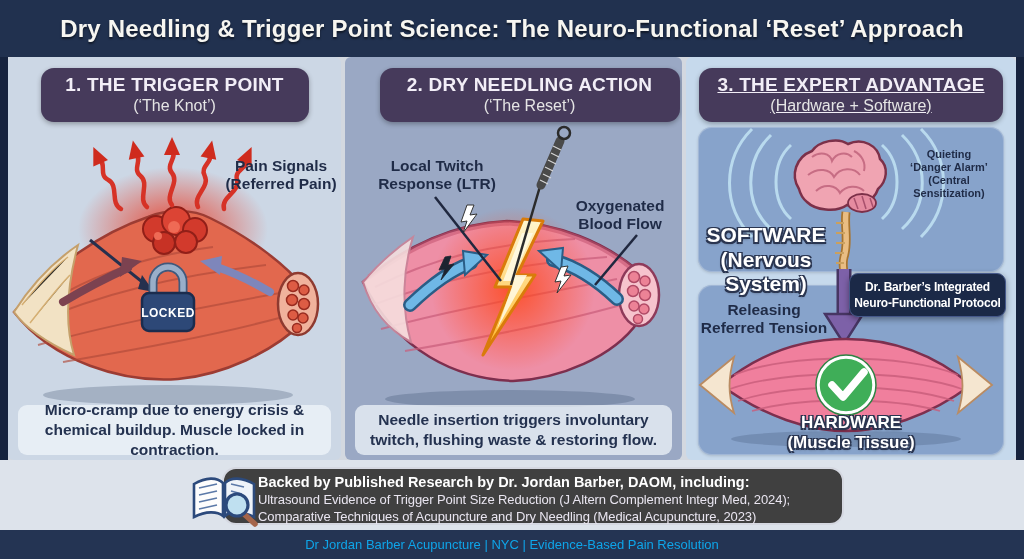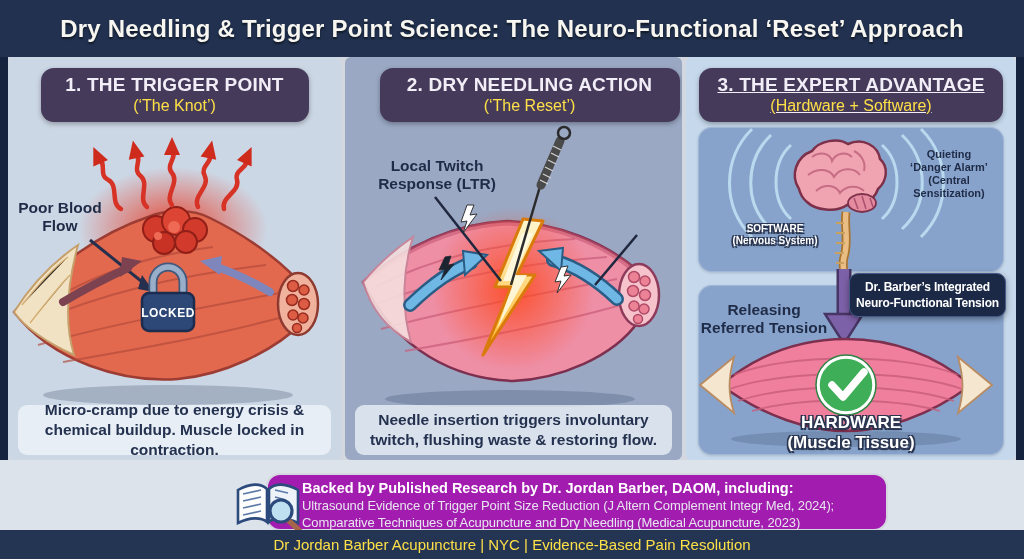--- a/index.html
+++ b/index.html
@@ -26,21 +26,21 @@
   .p2 { left:345px; width:337px; background:#9aa8c4; }
   .p3 { left:686px; width:330px; background:#c6d9ec; }
 
   .panel-header {
     position:absolute; left:50%; transform:translateX(-50%); top:11px;
     background:#463a5b; border-radius:13px; color:#f2eef7; text-align:center;
     padding:6px 0 7px; box-shadow:0 2px 5px rgba(0,0,0,.3);
   }
   .ph1 { width:268px; } .ph2 { width:300px;margin-left:16px; } .ph3 { width:304px;text-decoration:underline; }
   .panel-header .h1 { font-size:19px; font-weight:bold; letter-spacing:.2px; }
-  .panel-header .h2 { font-size:16px; color:#fde047; margin-top:1px; }
+  .panel-header .h2 { font-size:16px; color:#e5e5e5; margin-top:1px; }
 
   .art { position:absolute; left:0; top:60px; }
   .lbl {
     position:absolute; white-space:pre-line; text-align:center; font-weight:bold;
     color:#1f2b47; line-height:1.17; font-size:15.5px;
   }
   .outline-text {
     color:#ffffff;
     text-shadow:-1.5px -1.5px 0 #2a3550, 1.5px -1.5px 0 #2a3550,
                 -1.5px 1.5px 0 #2a3550, 1.5px 1.5px 0 #2a3550, 0 2px 3px rgba(0,0,0,.4);
@@ -64,33 +64,32 @@
     background:#1b2947; border:1px solid #46598b; border-radius:9px; color:#ffffff;
     text-align:center; font-weight:bold; font-size:12px; letter-spacing:-.2px;
     line-height:1.35; padding:5px 3px; white-space:pre-line; z-index:6;
     box-shadow:0 2px 6px rgba(0,0,0,.4);
   }
   .z5 { z-index:5; }
 
   
   .bottom-strip { position:absolute; left:0; top:460px; width:1024px; height:70px; background:#dde3eb; }
   .research-badge {
-    position:absolute; left:222px; top:13px; width:622px; height:58px; box-sizing:border-box;
-    background:#a21caf; border:2px solid #d5d8e1; border-radius:14px; color:#e9e5f0;
+    position:absolute; left:222px; top:7px; width:622px; height:58px; box-sizing:border-box;
+    background:#404040; border:2px solid #d5d8e1; border-radius:14px; color:#e9e5f0;
     padding:4px 8px 4px 34px;
-    margin-left:44px;
   }
   .research-badge .r1 { font-size:14.5px; font-weight:bold; color:#ffffff; line-height:18px; white-space:nowrap; }
   .research-badge .r2 { font-size:13px; letter-spacing:-.1px; line-height:17px; white-space:nowrap; }
   .book-icon { position:absolute; left:-40px; top:1px; }
 
   
   .footerbar {
     position:absolute; left:0; top:530px; width:1024px; height:29px; background:#243453;
-    display:flex; align-items:center; justify-content:center; color:#fde047; font-size:15px;
+    display:flex; align-items:center; justify-content:center; color:#0ea5e9; font-size:13px;
   }
 </style>
 </head>
 <body>
 
 <div class="frame">
 
   <div class="titlebar">
     <div class="t">Dry Needling &amp; Trigger Point Science: The Neuro-Functional ‘Reset’ Approach</div>
   </div>
@@ -190,22 +189,22 @@
       </g>
 
       <g>
         <path d="M145,178 v-13 a15,15 0 0 1 30,0 v13" fill="none" stroke="#40597c" stroke-width="9"></path>
         <path d="M145,178 v-13 a15,15 0 0 1 30,0 v13" fill="none" stroke="#99aec9" stroke-width="5.5"></path>
         <rect x="134" y="176" width="52" height="38" rx="7" fill="#2d4877" stroke="#1b2c4e" stroke-width="2.5"></rect>
         <text x="160" y="200" text-anchor="middle" font-size="12" font-weight="bold" fill="#ffffff" letter-spacing="0.5">LOCKED</text>
       </g>
     </svg>
 
-    <div class="lbl" style="left:6px; top:142px; width:92px;">Poor Blood
-Flow</div>
+    <div class="lbl" style="left:214px; top:100px; width:118px;">Pain Signals
+(Referred Pain)</div>
 
     <div class="caption">Micro-cramp due to energy crisis &amp; chemical buildup. Muscle locked in contraction.</div>
   </div>
 
   <div class="panel p2">
     <div class="panel-header ph2">
       <div class="h1">2. DRY NEEDLING ACTION</div>
       <div class="h2">(‘The Reset’)</div>
     </div>
 
@@ -282,20 +281,22 @@
         </g>
         <circle cx="219" cy="16" r="6" fill="none" stroke="#2b2b2b" stroke-width="2.5"></circle>
       </g>
 
       <path d="M90,80 L156,164" stroke="#20283f" stroke-width="2.5" fill="none"></path>
       <path d="M292,118 L250,168" stroke="#20283f" stroke-width="2.5" fill="none"></path>
     </svg>
 
     <div class="lbl" style="left:16px; top:100px; width:120px;margin-left:16px;">Local Twitch
 Response (LTR)</div>
+    <div class="lbl" style="left:226px; top:140px; width:98px;">Oxygenated
+Blood Flow</div>
 
     <div class="caption">Needle insertion triggers involuntary twitch, flushing waste &amp; restoring flow.</div>
   </div>
 
   <div class="panel p3">
     <div class="panel-header ph3">
       <div class="h1">3. THE EXPERT ADVANTAGE</div>
       <div class="h2">(Hardware + Software)</div>
     </div>
 
@@ -364,29 +365,29 @@
         <circle cx="160" cy="268" r="28" fill="#3fae58" stroke="#ffffff" stroke-width="3.5"></circle>
         <circle cx="160" cy="268" r="30" fill="none" stroke="#2d8444" stroke-width="1.5"></circle>
         <path d="M146,268 L157,280 L178,255" fill="none" stroke="#ffffff" stroke-width="7.5" stroke-linecap="round" stroke-linejoin="round"></path>
       </g>
     </svg>
 
     <div class="lbl" style="left:202px; top:91px; width:122px; font-size:11px; z-index:6;">Quieting
 ‘Danger Alarm’
 (Central
 Sensitization)</div>
-    <div class="lbl outline-text" style="left:22px; top:166px; width:134px; font-size:10px; z-index:6;">SOFTWARE
+    <div class="lbl outline-text" style="left:13px; top:166px; width:134px; font-size:21px; z-index:6;">SOFTWARE
 (Nervous System)</div>
     <div class="lbl" style="left:12px; top:244px; width:132px; z-index:6;">Releasing
 Referred Tension</div>
     <div class="lbl outline-text" style="left:98px; top:356px; width:134px; font-size:17px; z-index:6;">HARDWARE
 (Muscle Tissue)</div>
 
     <div class="protocol-badge">Dr. Barber’s Integrated
-Neuro-Functional Tension</div>
+Neuro-Functional Protocol</div>
   </div>
 
   <div class="bottom-strip">
     <div class="research-badge">
       <div class="book-icon">
         <svg width="82" height="58" viewBox="0 0 82 58">
           <path d="M10,14 C22,7 33,7 39,13 L39,46 C33,41 22,41 10,47 Z" fill="#fdfdfd" stroke="#2c4a7c" stroke-width="2.6"></path>
           <path d="M70,14 C58,7 47,7 41,13 L41,46 C47,41 58,41 70,47 Z" fill="#eef3f9" stroke="#2c4a7c" stroke-width="2.6"></path>
           <line x1="40" y1="12" x2="40" y2="47" stroke="#2c4a7c" stroke-width="2.2"></line>
           <g stroke="#5b79a8" stroke-width="1.6">

